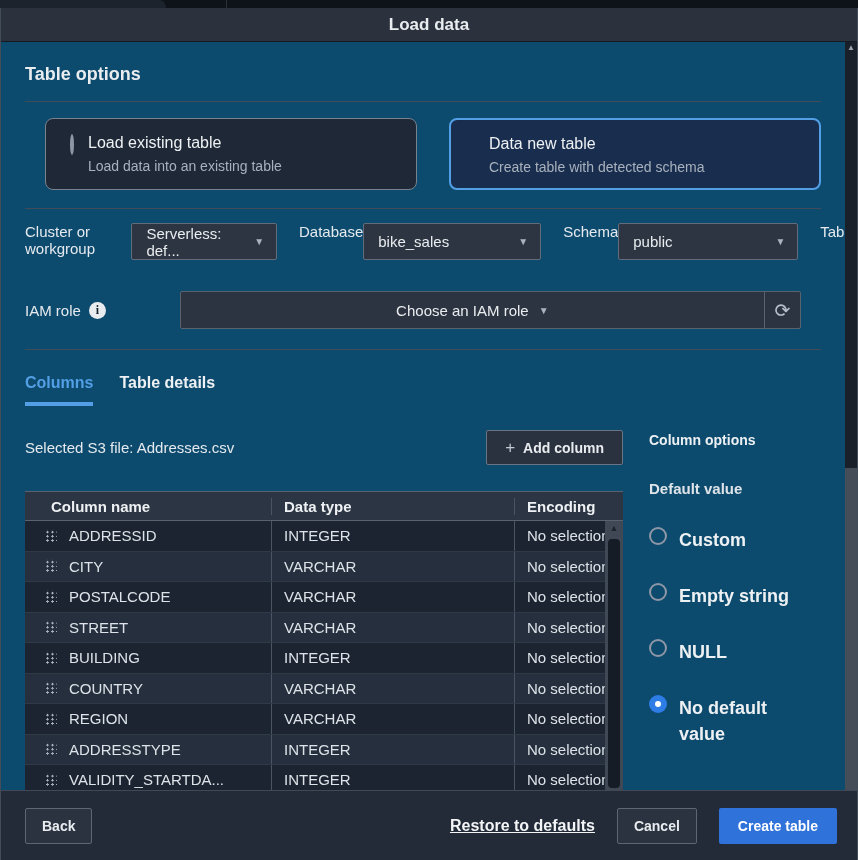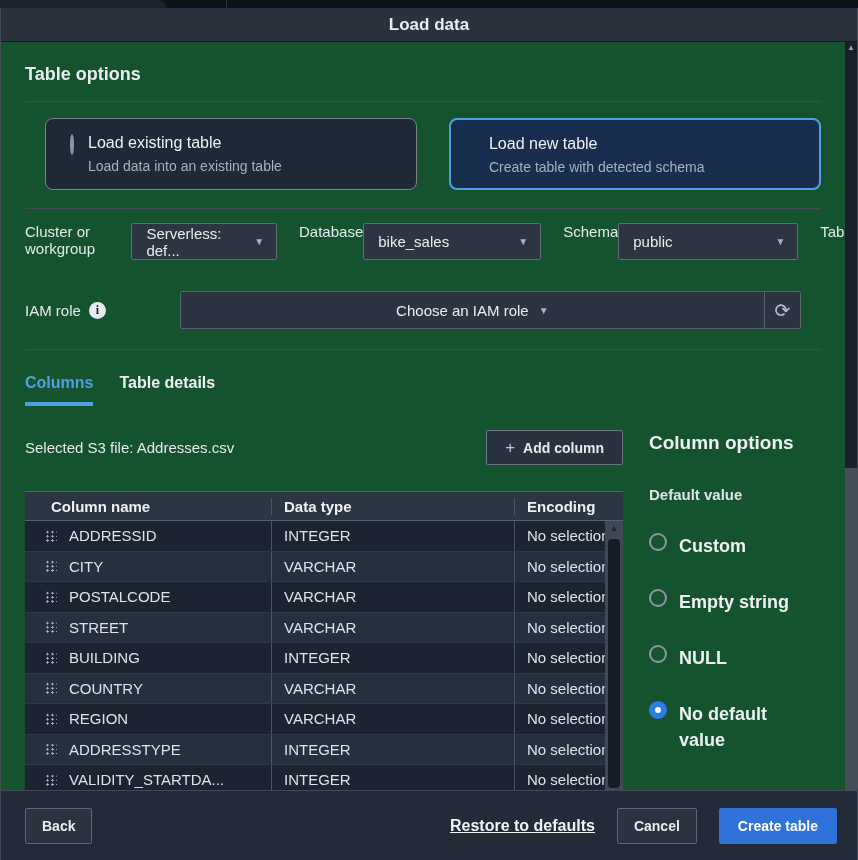--- a/index.html
+++ b/index.html
@@ -7,21 +7,21 @@
               font-family:"Liberation Sans", sans-serif; }
   .stage { position:relative; width:858px; height:860px; }
 
   
   .app-strip { position:absolute; top:0; left:0; width:858px; height:8px; background:#0e1319; }
   .app-tab { position:absolute; top:0; left:0; width:168px; height:8px; background:#1d232c;
              border-top-right-radius:9px; border-right:2px solid #0e1319; }
   .app-strip-divider { position:absolute; top:0; left:226px; width:1px; height:8px; background:#2a313b; }
 
   
-  .modal { position:absolute; top:8px; left:0; width:858px; height:852px; background:#14532d;
+  .modal { position:absolute; top:8px; left:0; width:858px; height:852px; background:#0c4a6e;
            border-left:1px solid #434c59; border-right:1px solid #434c59; }
   .modal-header { height:34px; background:#2b323d; border-bottom:1px solid #141920;
                   display:flex; align-items:center; justify-content:center; }
   .modal-title { color:#eaedef; font-size:17px; font-weight:700; }
 
   .modal-body { position:absolute; top:34px; bottom:57px; left:0; right:0;
                 padding:0 36px 0 24px; overflow:hidden; }
 
   
   .modal-scrollbar { position:absolute; top:34px; bottom:57px; right:0; width:12px; background:#454d59; }
@@ -118,21 +118,21 @@
   .name-cell { gap:12px; padding-left:20px; }
   .drag { flex:none; width:12px; height:14px; cursor:grab;
           background-image:radial-gradient(#aab3bf 1.3px, transparent 1.4px);
           background-size:5px 4.2px; background-position:0 1px; }
   
   .table-scrollbar { position:absolute; top:0; right:0; bottom:0; width:18px; background:#3f4854; }
   .tsb-arrow { position:absolute; top:2px; left:0; width:100%; text-align:center; color:#1e242e; font-size:9px; }
   .tsb-thumb { position:absolute; top:18px; bottom:8px; left:3px; right:3px; background:#161c26; border-radius:4px; }
 
   
-  .panel-heading { margin-top:8px; color:#eef1f3; font-size:19px; font-weight:700; }
+  .panel-heading { margin-top:8px; color:#eef1f3; font-size:14px; font-weight:700; }
   .panel-label { margin-top:32px; color:#dfe4e9; font-size:15px; font-weight:700; }
   .opt { display:flex; align-items:flex-start; gap:12px; margin-top:30px; cursor:pointer; }
   .opt-label { color:#eef1f3; font-size:18px; font-weight:600; line-height:26px; }
   .opt-wrap .opt-label { max-width:92px; }
   .size-label { margin-top:42px; color:#dfe4e9; font-size:15px; font-weight:700; }
 
   
   .modal-footer { position:absolute; bottom:0; left:0; right:0; height:70px; background:#222b37;
                   border-top:1px solid #414957; display:flex; align-items:center; padding:0 20px 0 24px; }
   .btn-secondary { height:36px; padding:0 16px; background:#2b3341; border:1px solid #5c6674; color:#e9ecef; }
@@ -164,21 +164,21 @@
         <div class="card card-existing">
           <div class="card-radio-col"><span class="radio"></span></div>
           <div>
             <div class="card-title">Load existing table</div>
             <div class="card-desc">Load data into an existing table</div>
           </div>
         </div>
         <div class="card card-new">
           <div class="card-radio-col"><span class="radio sel"></span></div>
           <div>
-            <div class="card-title">Load new table</div>
+            <div class="card-title">Data new table</div>
             <div class="card-desc">Create table with detected schema</div>
           </div>
         </div>
       </div>
 
       <div class="divider"></div>
 
       <div class="form-row">
         <div class="field">
           <span class="field-label">Cluster or workgroup</span>

